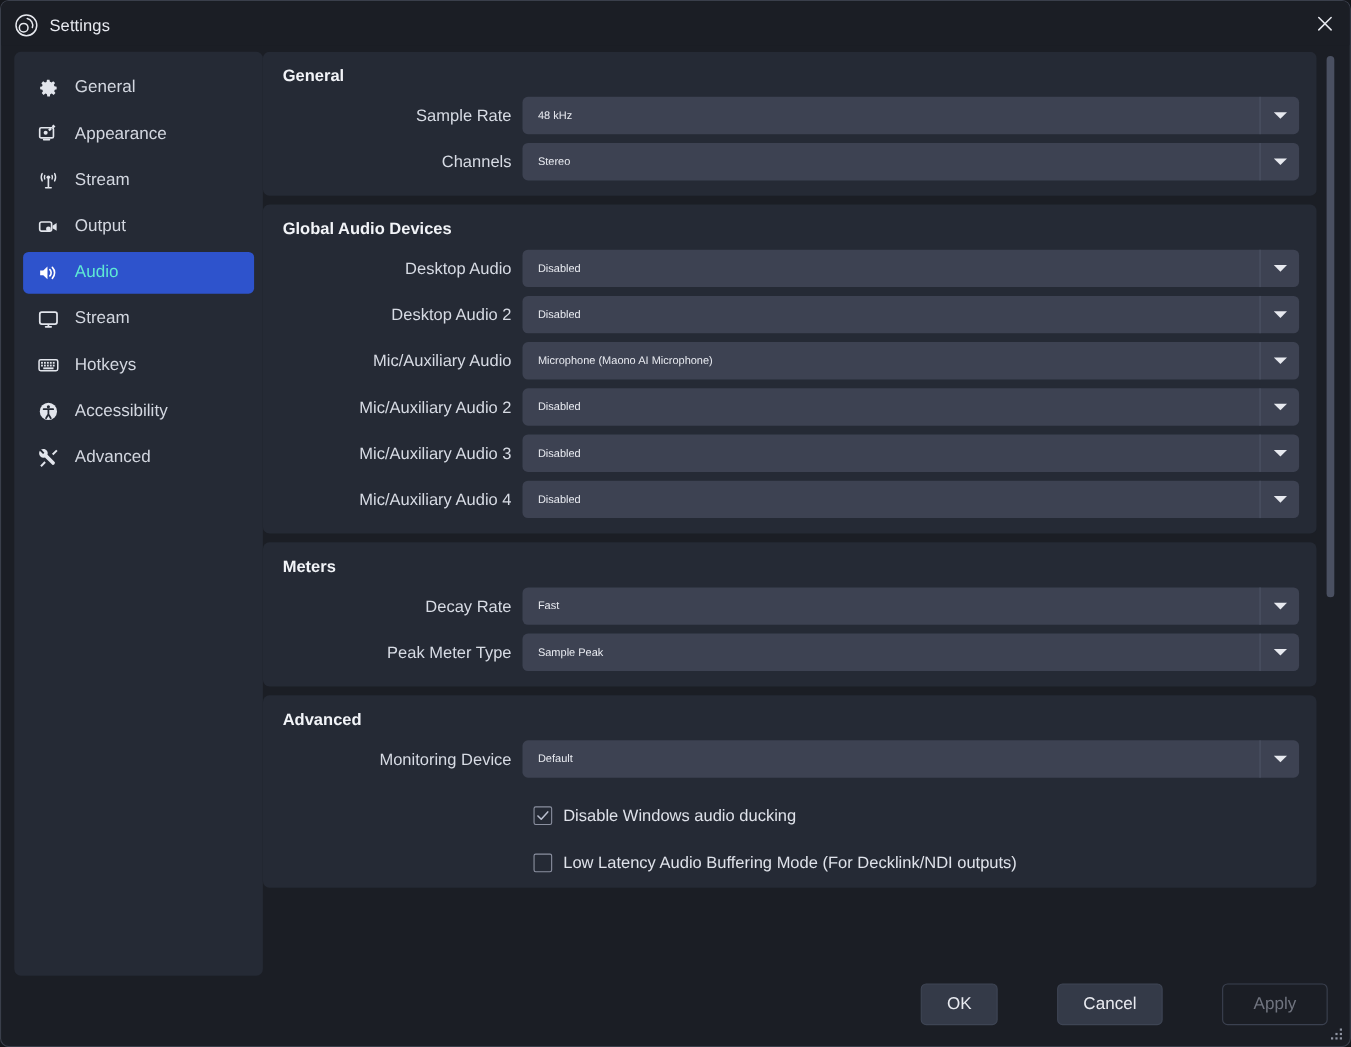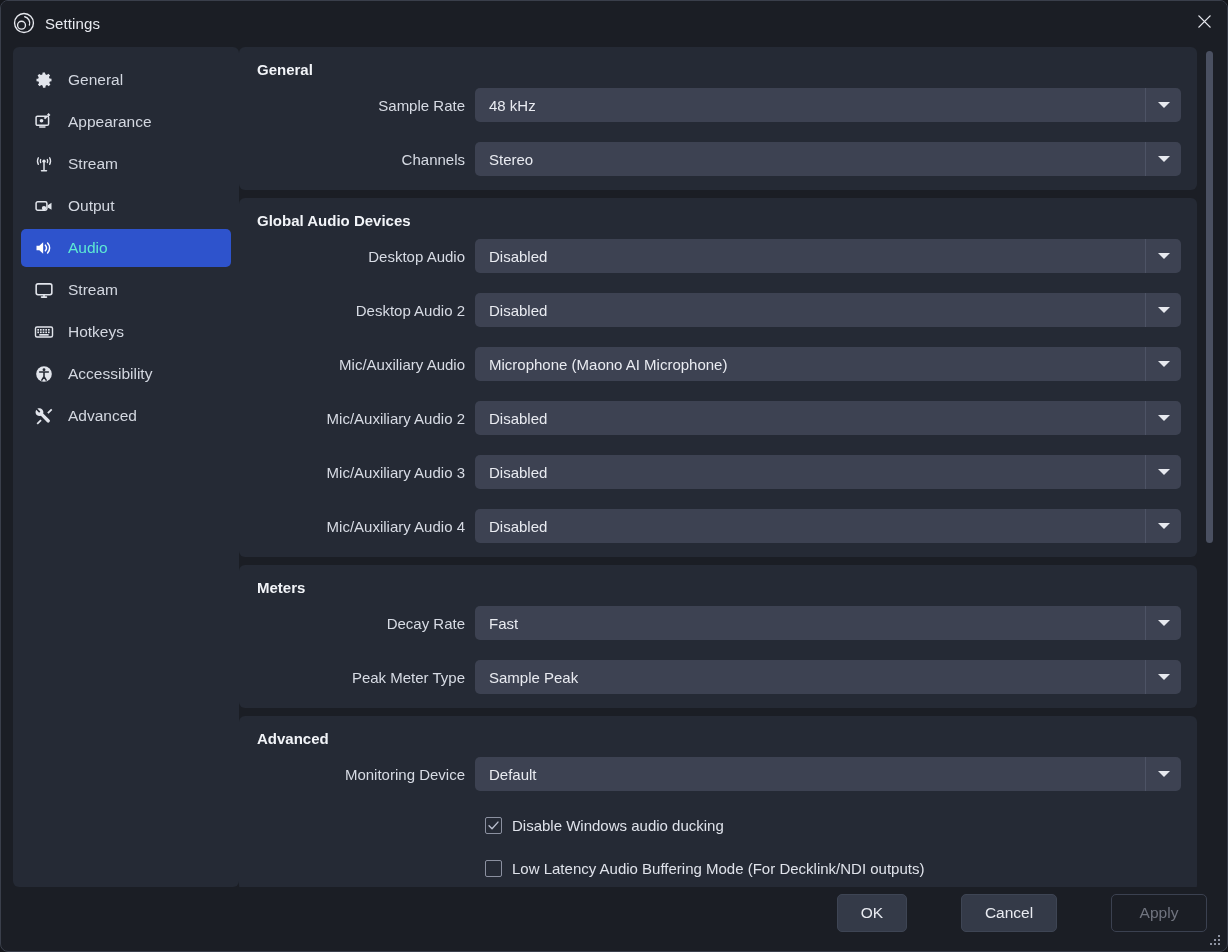--- a/index.html
+++ b/index.html
@@ -105,21 +105,21 @@
   }
   .panel-title {
     color: #f2f4f8;
     font-size: 15px;
     font-weight: bold;
     margin: 2px 0 10px 8px;
   }
   .row {
     display: flex;
     align-items: center;
-    margin-bottom: 20px;
+    margin-bottom: 8px;
   }
   .row:last-child { margin-bottom: 0; }
   .row-label {
     width: 226px;
     min-width: 226px;
     text-align: right;
     padding-right: 10px;
     color: #d7dbe4;
     font-size: 15px;
   }
@@ -129,21 +129,21 @@
     background: #3d4252;
     border-radius: 5px;
     display: flex;
     align-items: center;
     position: relative;
     cursor: pointer;
   }
   .combo-value {
     padding-left: 14px;
     color: #e9ebf1;
-    font-size: 15px;
+    font-size: 10px;
     flex: 1;
     white-space: nowrap;
     overflow: hidden;
   }
   .combo-arrow-box {
     width: 36px;
     height: 100%;
     display: flex;
     align-items: center;
     justify-content: center;

